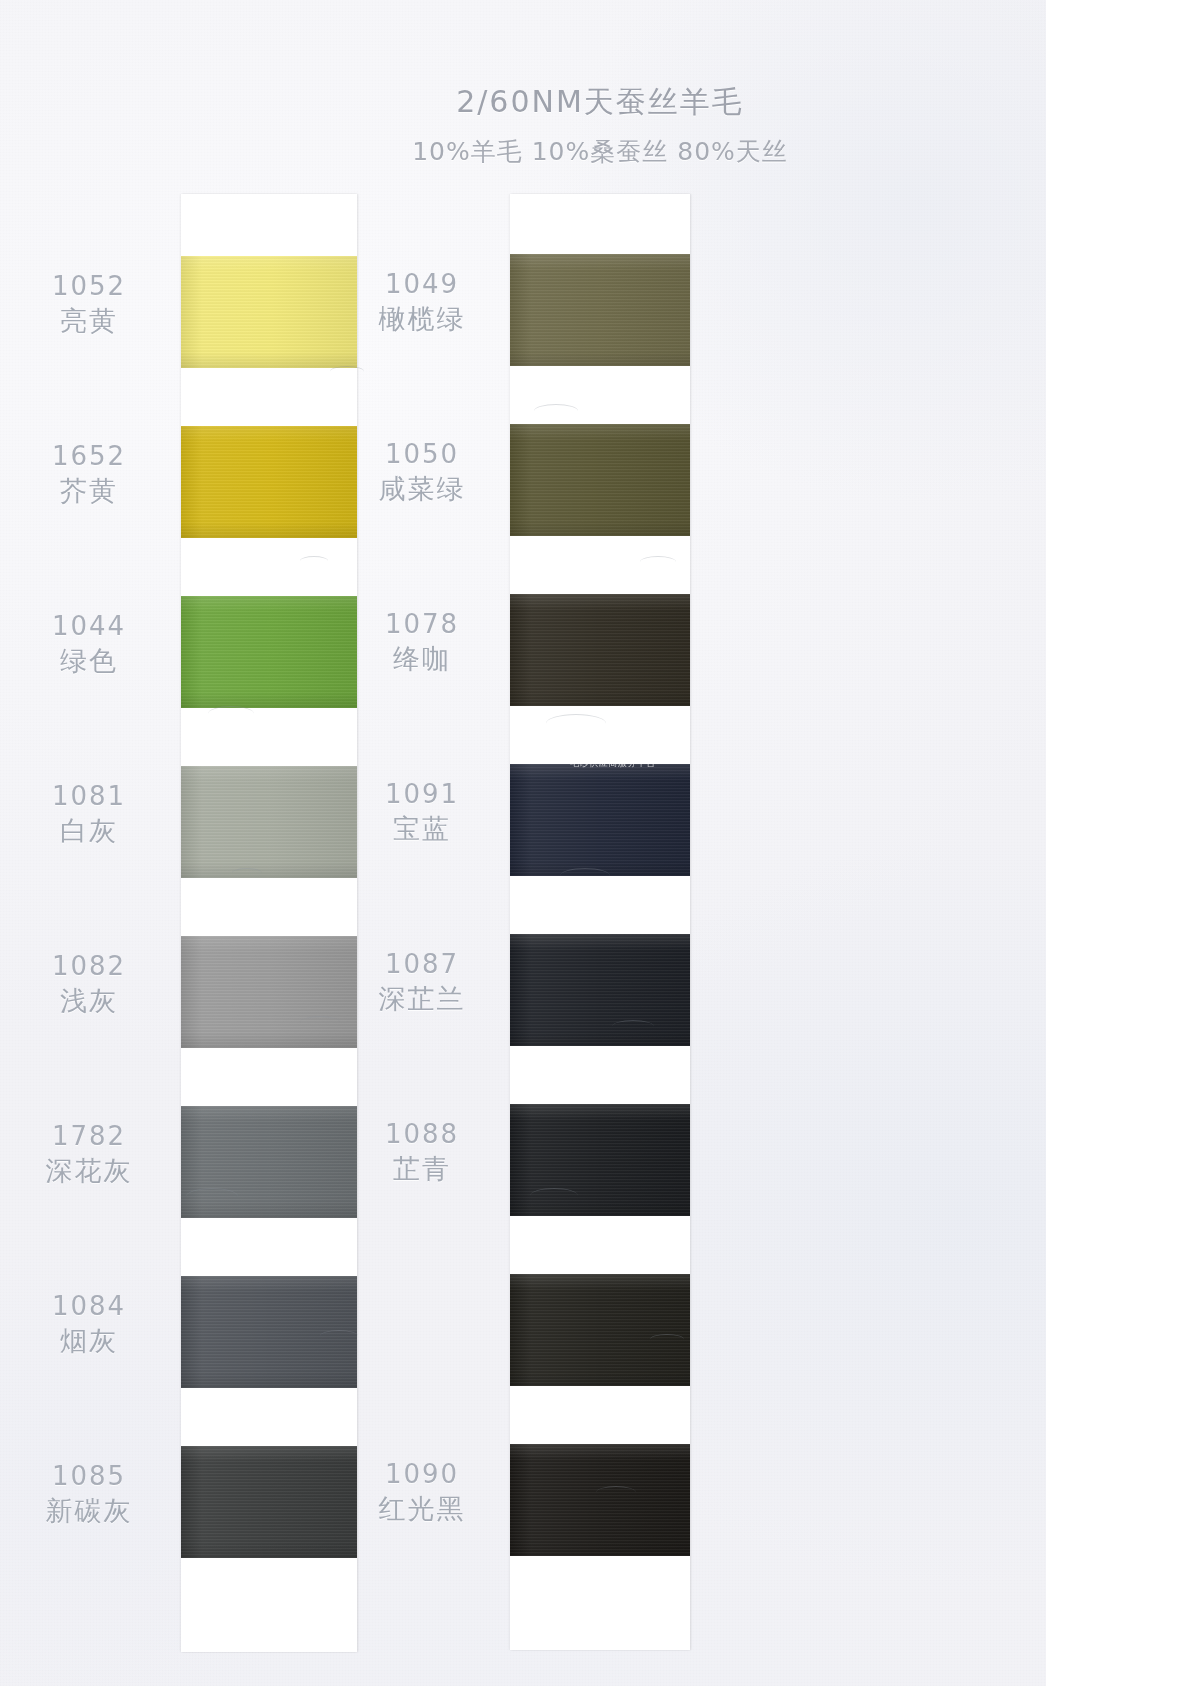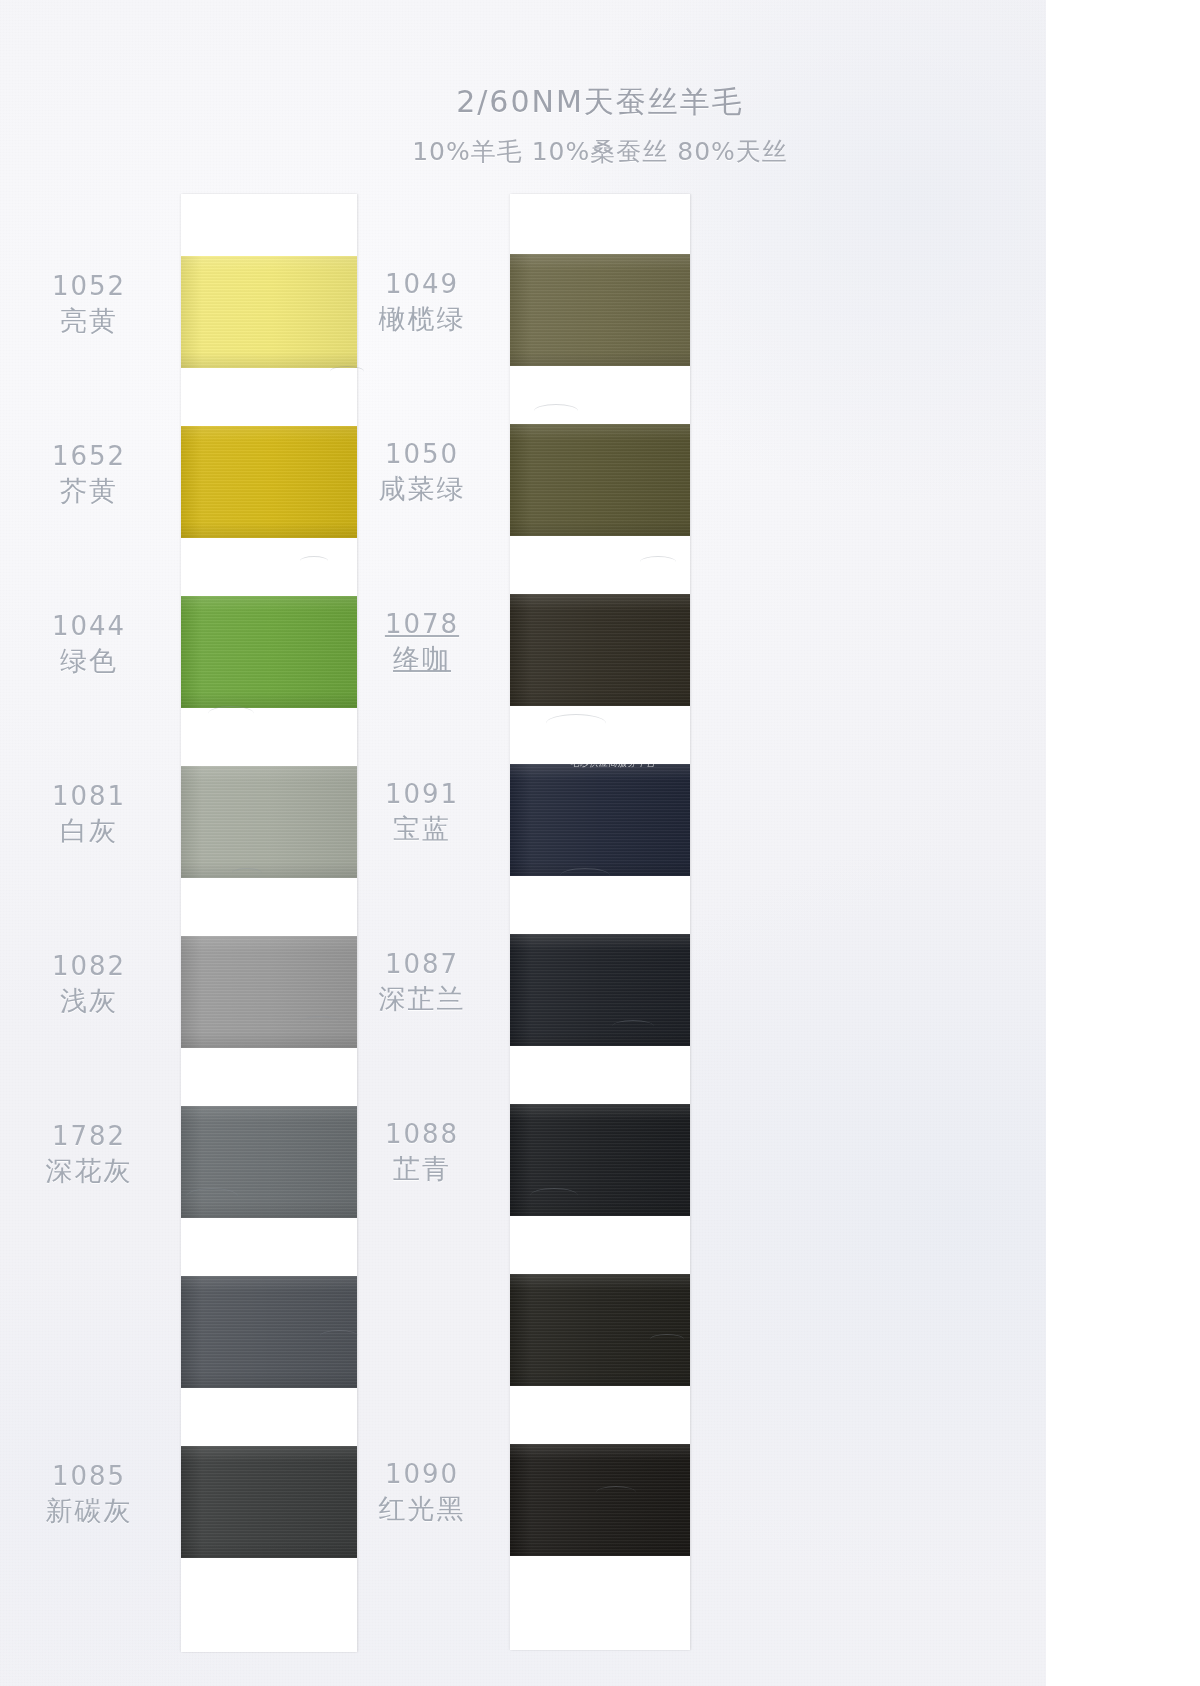--- a/index.html
+++ b/index.html
@@ -155,21 +155,20 @@
     letter-spacing: 1px;
     font-style: italic;
     font-weight: bold;
     color: rgba(255,255,255,.85);
   }
   #watermark .wm-sub {
     margin-top: 3px;
     font-size: 9px;
     letter-spacing: .5px;
     color: rgba(255,255,255,.72);
-    font-style: italic;
   }
 
   
   .fiber {
     position: absolute;
     background: transparent;
     border-top: 1px solid rgba(140,145,155,.30);
     border-radius: 50%;
     pointer-events: none;
     z-index: 4;
@@ -224,20 +223,24 @@
         <div class="name">白灰</div>
       </div>
       <div class="label" style="top: 758px;">
         <div class="code">1082</div>
         <div class="name">浅灰</div>
       </div>
       <div class="label" style="top: 928px;">
         <div class="code">1782</div>
         <div class="name">深花灰</div>
       </div>
+      <div class="label" style="top: 1098px;">
+        <div class="code">1084</div>
+        <div class="name">烟灰</div>
+      </div>
       <div class="label" style="top: 1268px;">
         <div class="code">1085</div>
         <div class="name">新碳灰</div>
       </div>
     </div>
 
   <div class="column" id="col-right">
     <div class="card">
         <div class="gap" style="height: 60px;"></div>
         <div class="swatch" title="1049 橄榄绿" style="height: 112px; background: rgb(110, 106, 73);"></div>
@@ -258,21 +261,21 @@
         <div class="gap" style="height: 94px;"></div>
       </div>
   <div class="label" style="top: 76px;">
         <div class="code">1049</div>
         <div class="name">橄榄绿</div>
       </div>
       <div class="label" style="top: 246px;">
         <div class="code">1050</div>
         <div class="name">咸菜绿</div>
       </div>
-      <div class="label" style="top: 416px; text-decoration: underline;">
+      <div class="label" style="top: 416px;">
         <div class="code">1078</div>
         <div class="name">绛咖</div>
       </div>
       <div class="label" style="top: 586px;">
         <div class="code">1091</div>
         <div class="name">宝蓝</div>
       </div>
       <div class="label" style="top: 756px;">
         <div class="code">1087</div>
         <div class="name">深芷兰</div>

